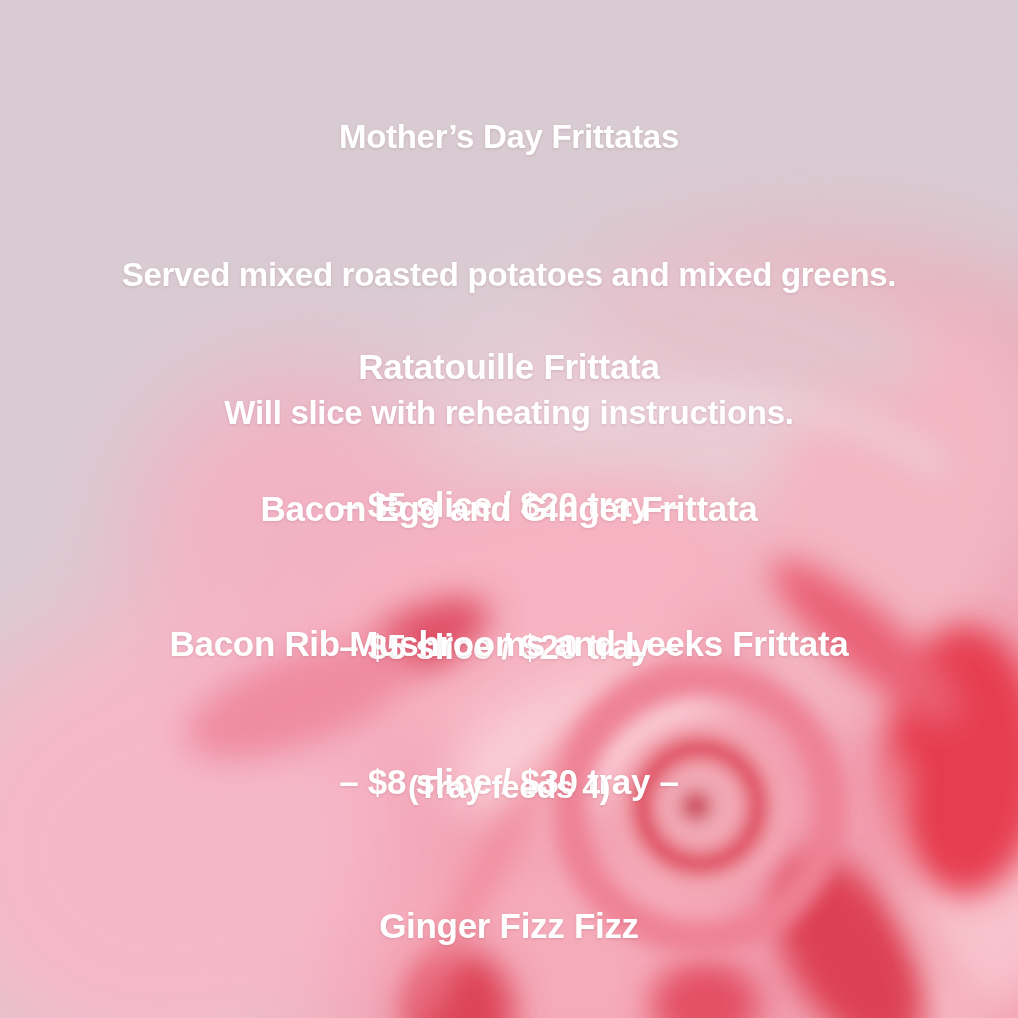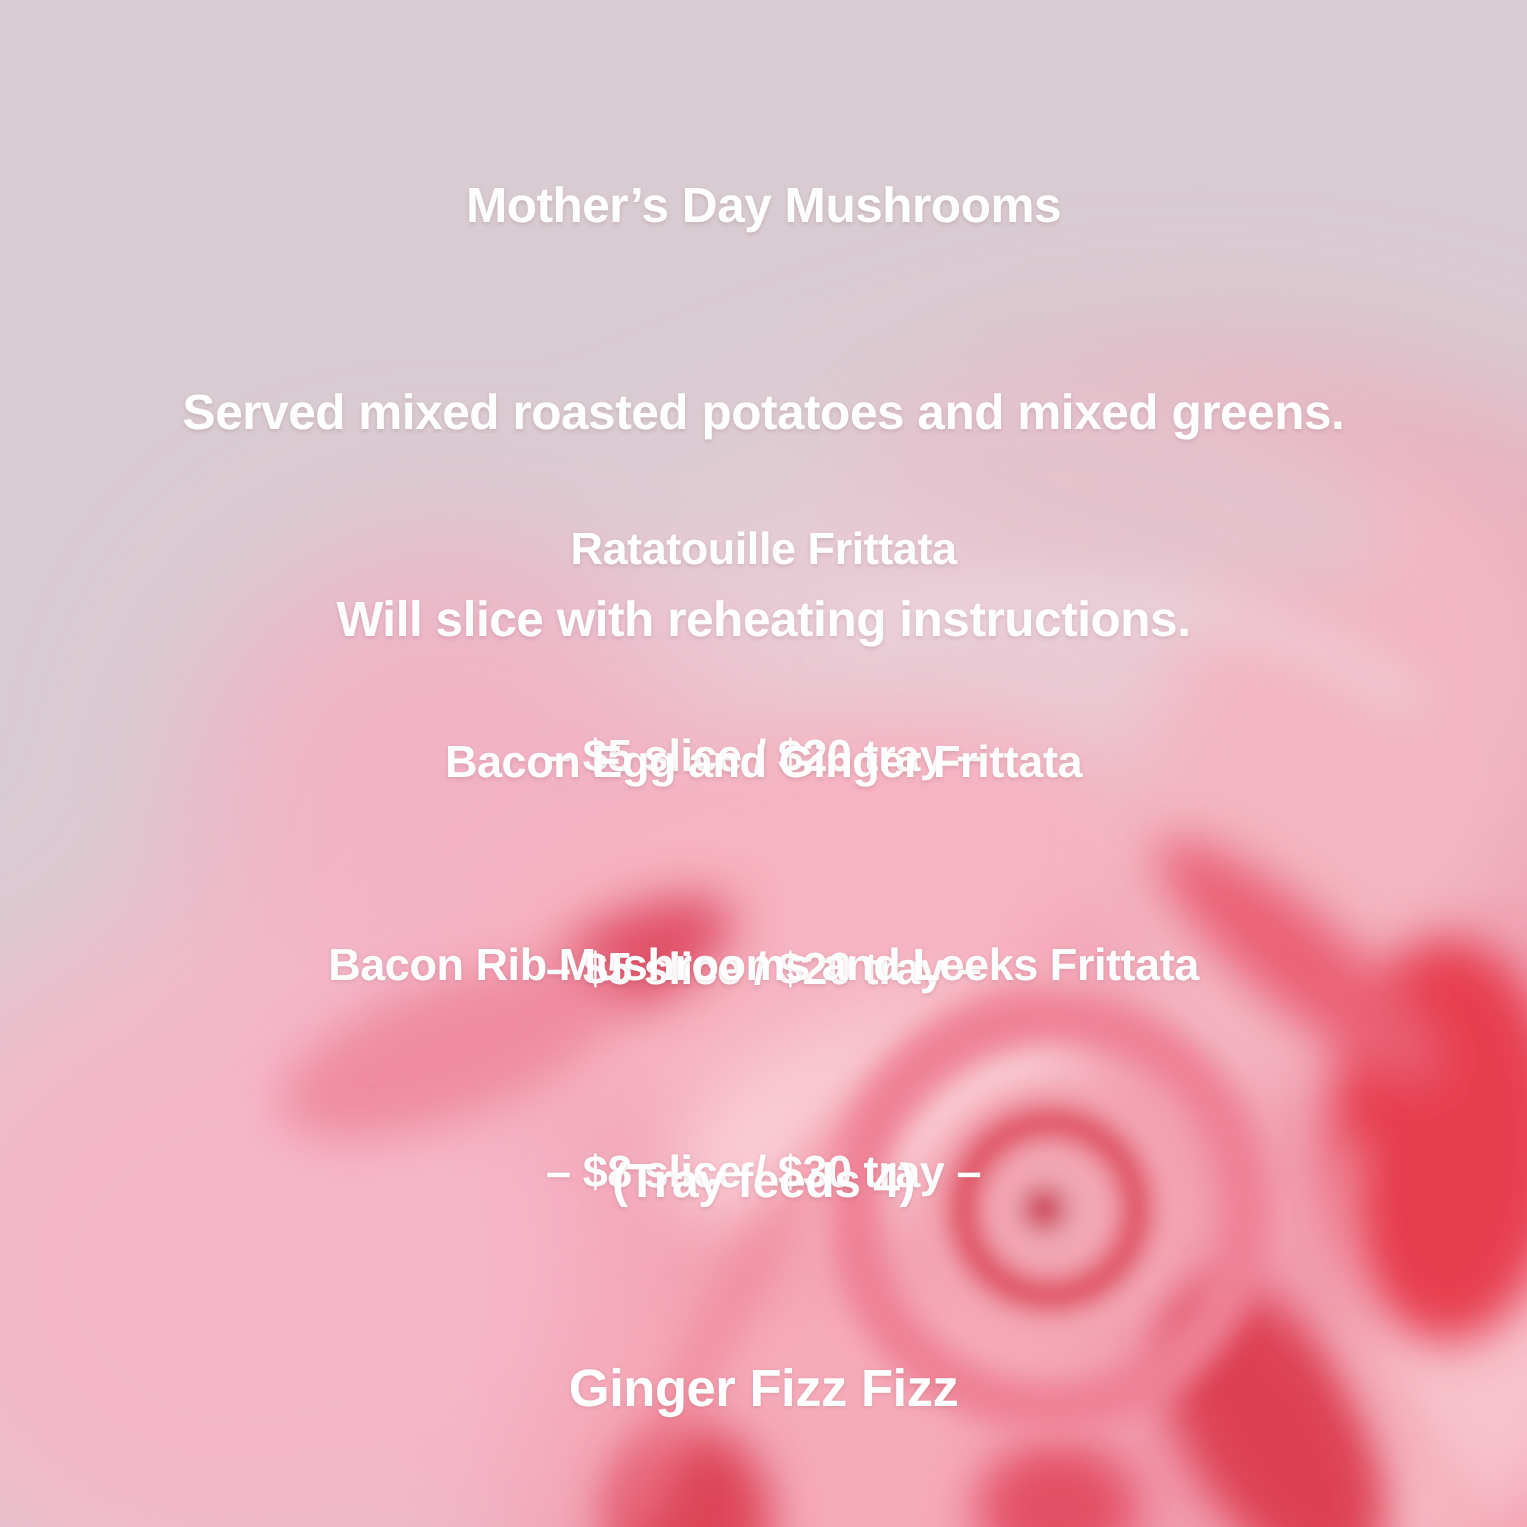--- a/index.html
+++ b/index.html
@@ -15,21 +15,21 @@
     position:absolute;left:0;right:0;
     text-align:center;
     color:#ffffff;
     font-weight:bold;
     letter-spacing:-0.3px;
     text-shadow:0 1px 3px rgba(100,50,65,0.16);
     white-space:pre;
   }
   .txtline{display:block;}
   #header-block{top:22px;font-size:33px;line-height:46px;}
-  .item-block{font-size:30px;line-height:46px;}
+  .item-block{font-size:35px;line-height:46px;}
   #item-1{top:252px;}
   #item-2{top:394px;}
   #item-3{top:529px;}
   #note-block{top:672px;font-size:32px;line-height:46px;}
   #drink-block{top:811px;font-size:35px;line-height:46px;}
 </style>
 </head>
 <body>
 
 <div id="poster">
@@ -88,21 +88,21 @@
     <g filter="url(#b9)">
       <circle cx="700" cy="808" r="130" fill="none" stroke="#ee8194" stroke-width="34"></circle>
       <circle cx="700" cy="808" r="86" fill="#f4a9b6"></circle>
       <circle cx="700" cy="806" r="58" fill="none" stroke="#de4459" stroke-width="22"></circle>
       <circle cx="698" cy="806" r="32" fill="#f0aab6"></circle>
       <circle cx="696" cy="806" r="15" fill="#ca3348"></circle>
     </g>
   </svg>
 
   <div class="txt" id="header-block">
-    <span class="txtline">Mother’s Day Mushrooms</span>
+    <span class="txtline">Mother’s Day Frittatas</span>
     <span class="txtline">Served mixed roasted potatoes and mixed greens.</span>
     <span class="txtline">Will slice with reheating instructions.</span>
   </div>
 
   <div class="txt item-block" id="item-1">
     <span class="txtline">Ratatouille Frittata</span>
     <span class="txtline">– $5 slice / $20 tray –</span>
   </div>
 
   <div class="txt item-block" id="item-2">

